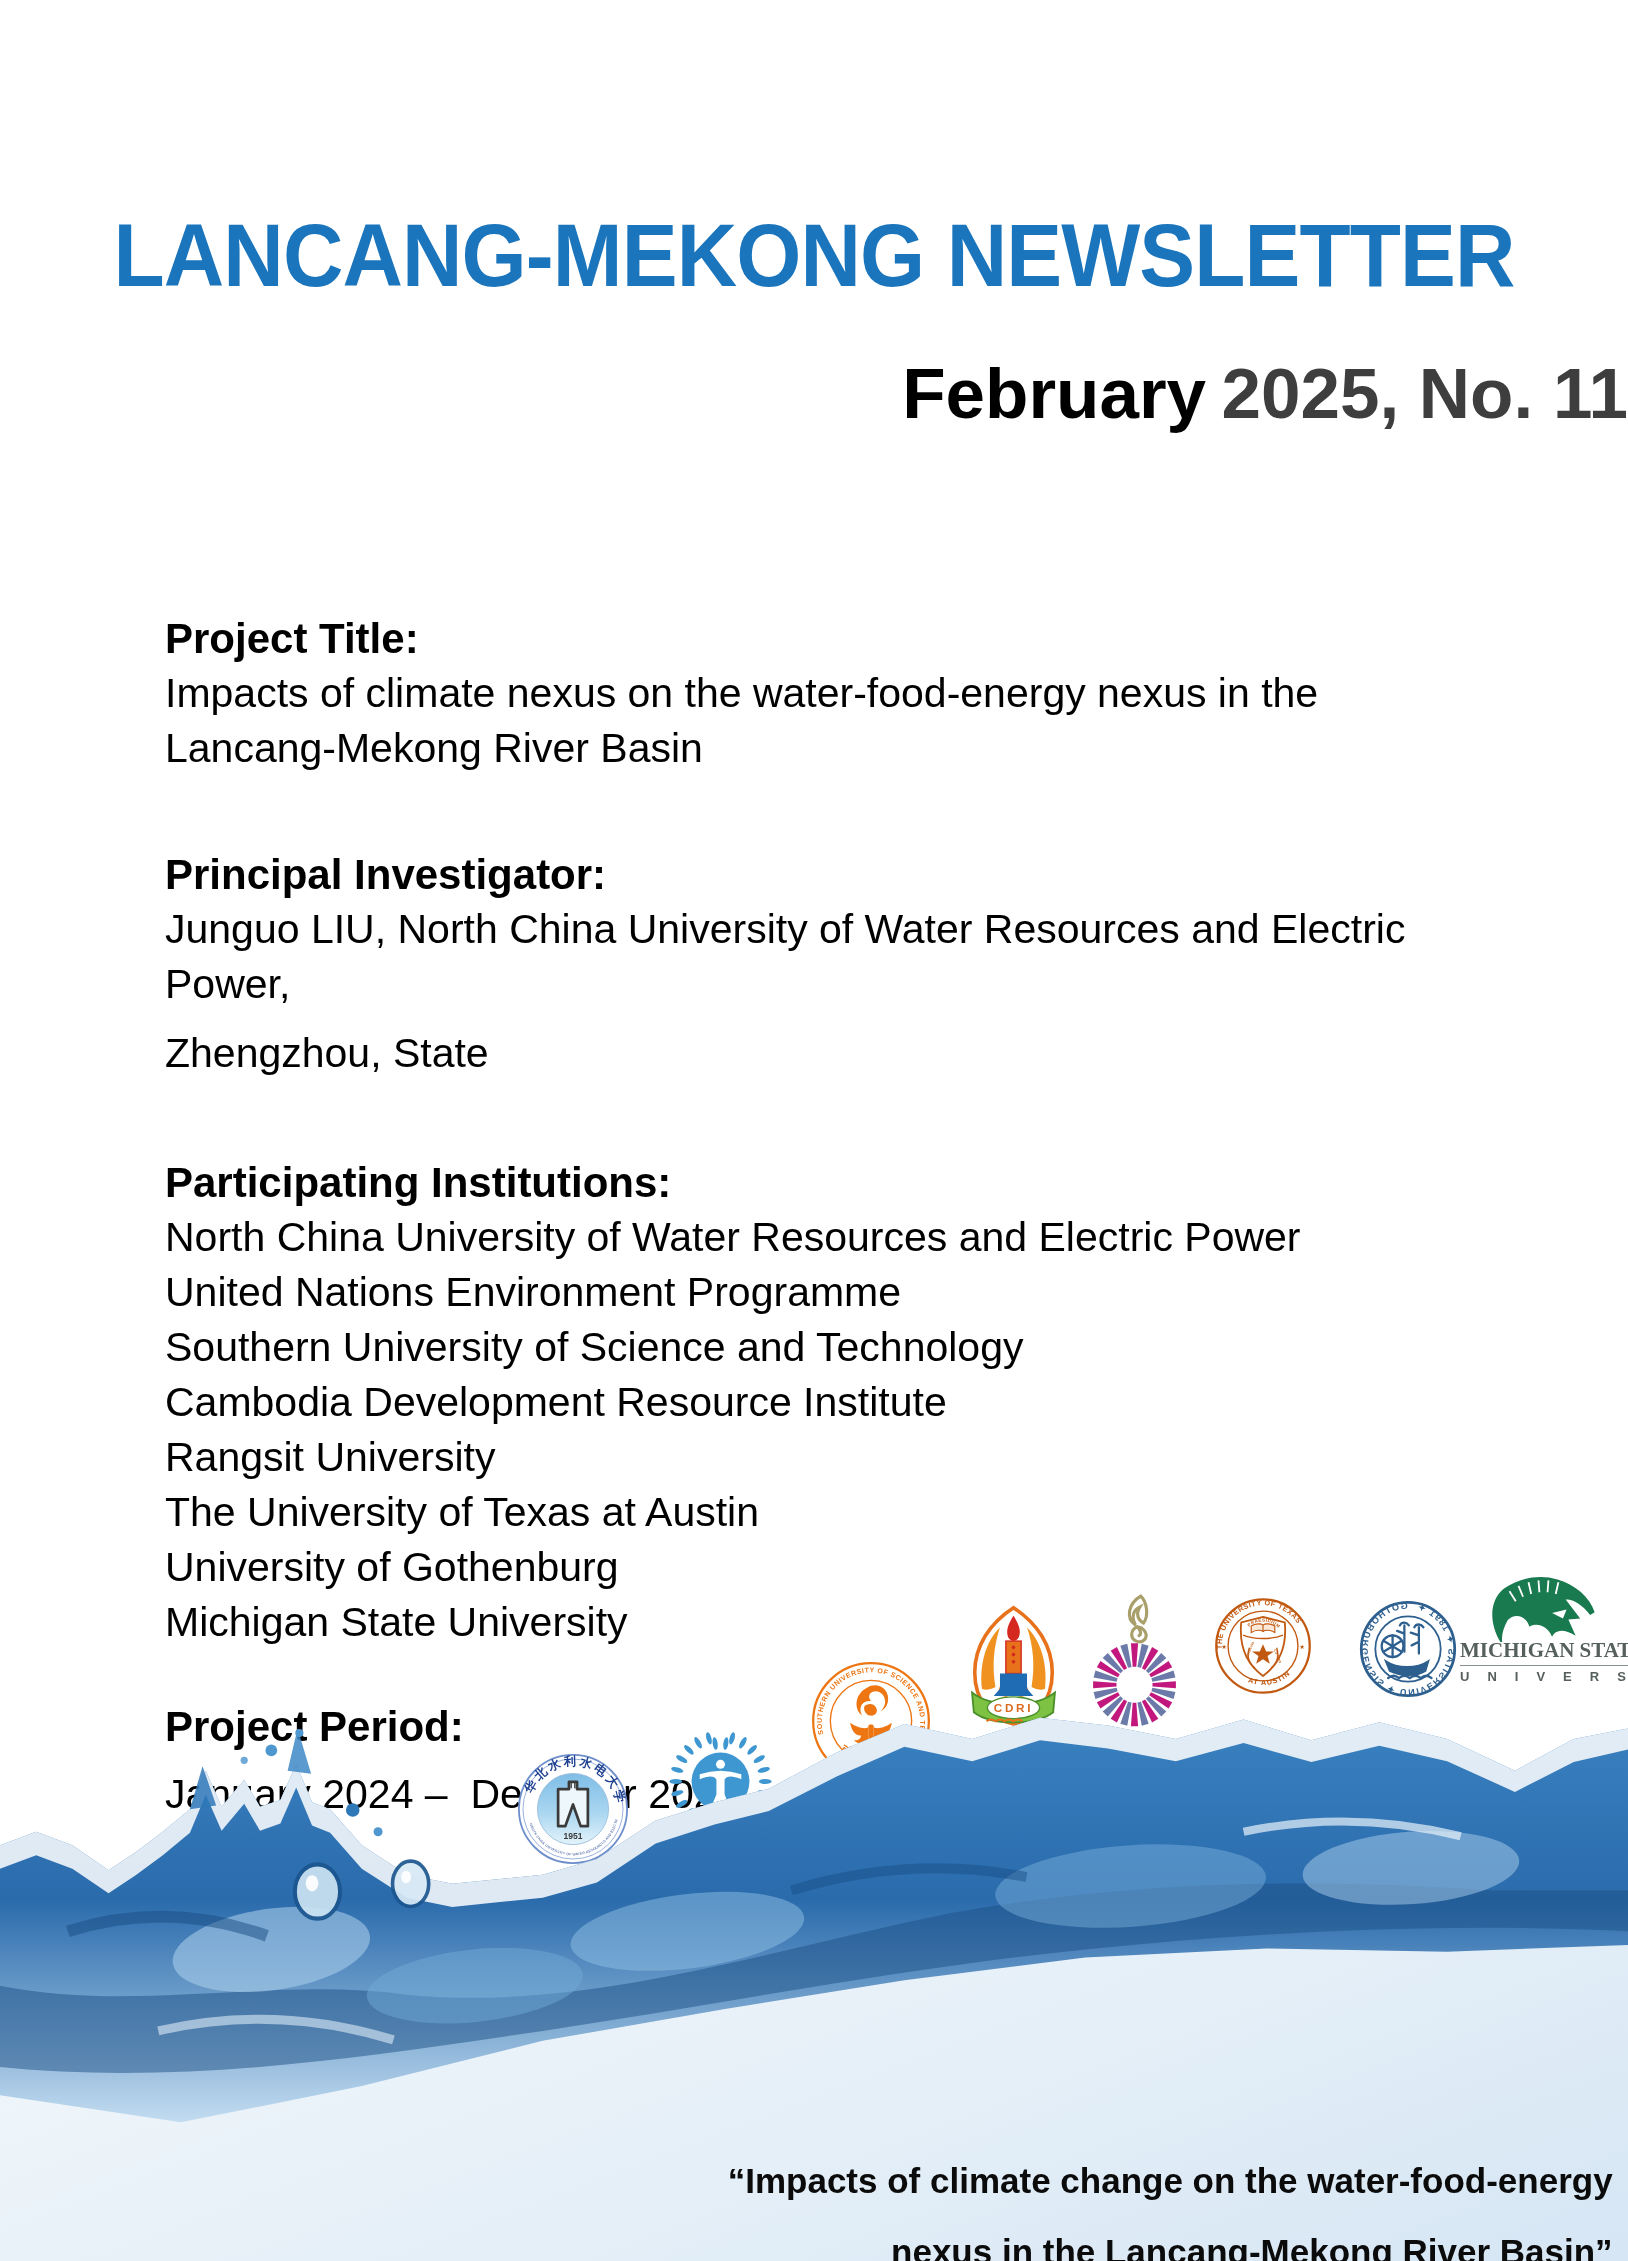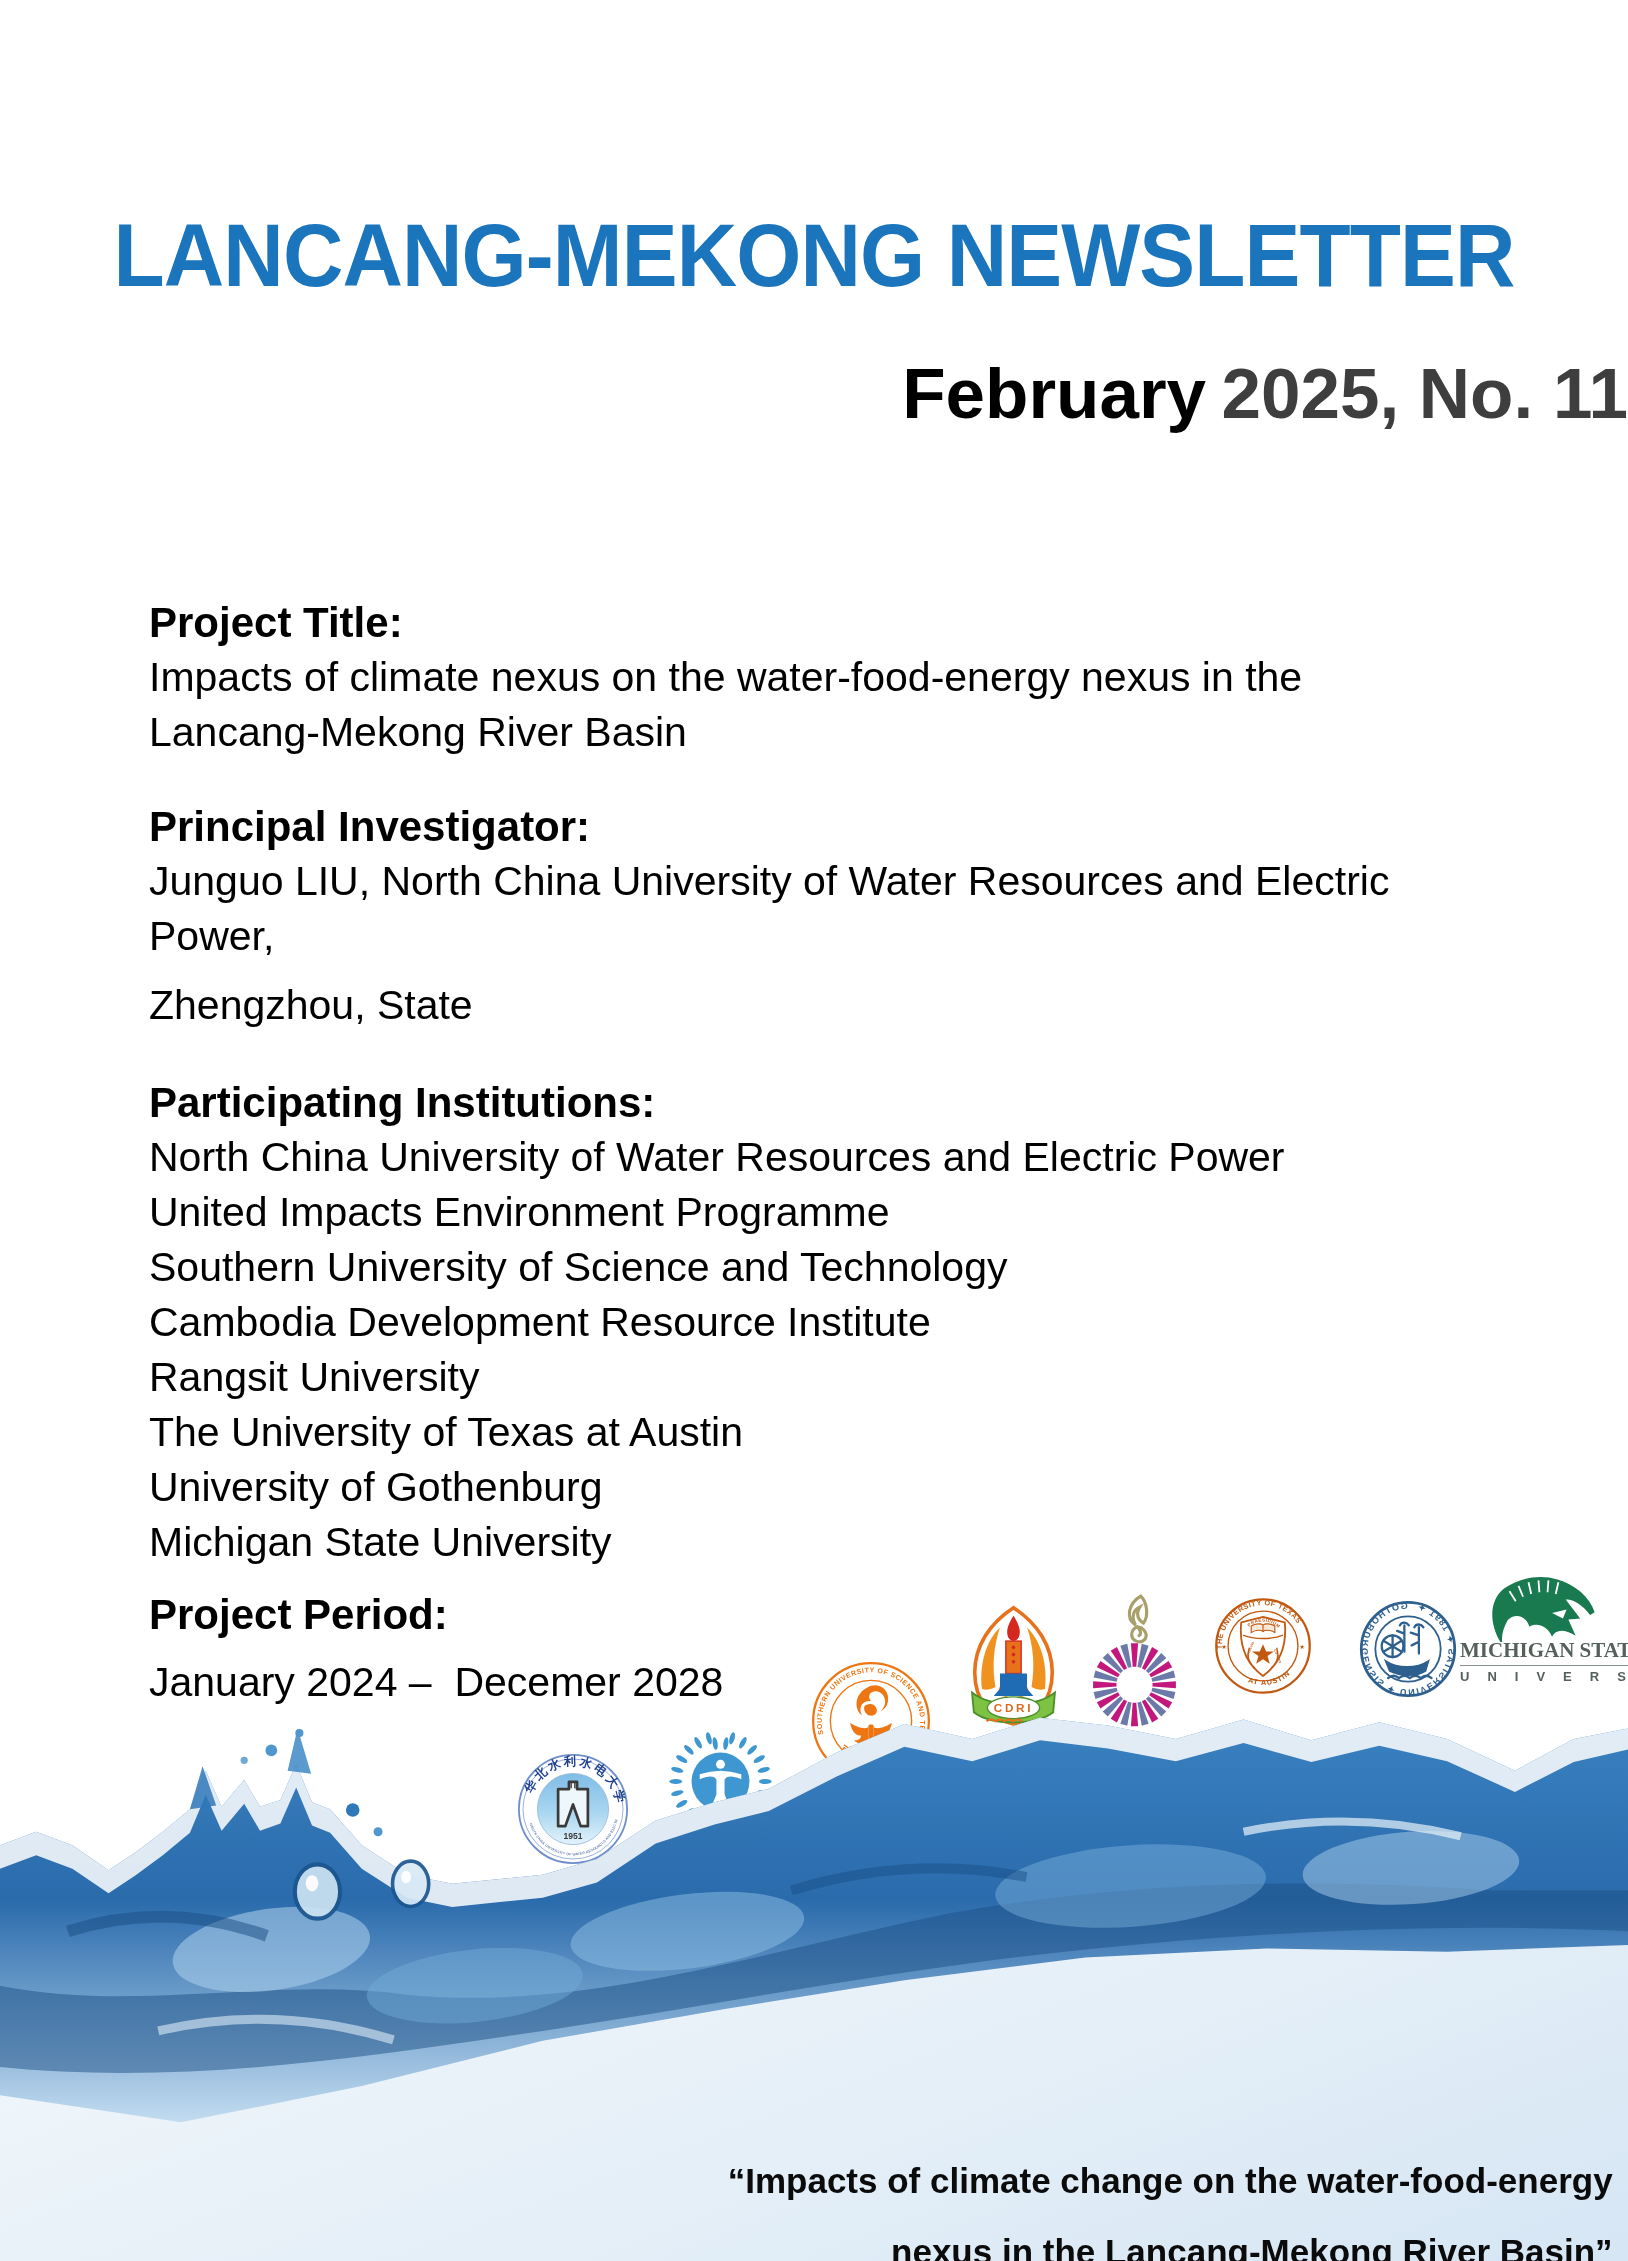--- a/index.html
+++ b/index.html
@@ -7,21 +7,21 @@
   .page{position:relative;width:1628px;height:2352px;background:#ffffff;overflow:hidden;}
 
   .title{position:absolute;left:0;right:0;top:204px;text-align:center;
          font-size:89px;font-weight:bold;color:#1B75BC;letter-spacing:-0.9px;
          transform:scaleX(0.94);white-space:nowrap;}
   .subtitle{position:absolute;left:0;right:0;top:353px;text-align:right;
             font-size:71px;font-weight:bold;color:#000;white-space:nowrap;}
   .subtitle .sub2{color:#3E3E3E;margin-left:15.4px;}
 
   .content{position:absolute;left:149px;top:596px;width:1348px;color:#000;}
-  .sec{margin:0;}
+  .sec{margin:16px;}
   .sec h2{font-size:42px;font-weight:bold;margin:0;line-height:54px;}
   .sec .ln{font-size:41px;font-weight:normal;margin:0;line-height:55px;white-space:pre-wrap;}
   .gap-a{height:40px;}
   .gap-b{height:43px;}
   .gap-c{height:13.6px;}
   .gap-d{height:18px;}
 
   .logo{position:absolute;}
   .logo svg{display:block;}
 
@@ -61,21 +61,21 @@
       <h2>Principal Investigator:</h2>
       <div class="ln">Junguo LIU, North China University of Water Resources and Electric Power,</div>
       <div class="gap-c"></div>
       <div class="ln">Zhengzhou, State</div>
     </div>
     <div class="gap-b"></div>
 
     <div class="sec">
       <h2>Participating Institutions:</h2>
       <div class="ln">North China University of Water Resources and Electric Power</div>
-      <div class="ln">United Impacts Environment Programme</div>
+      <div class="ln">United Nations Environment Programme</div>
       <div class="ln">Southern University of Science and Technology</div>
       <div class="ln">Cambodia Development Resource Institute</div>
       <div class="ln">Rangsit University</div>
       <div class="ln">The University of Texas at Austin</div>
       <div class="ln">University of Gothenburg</div>
       <div class="ln">Michigan State University</div>
     </div>
     <div class="gap-d"></div>
 
     <div class="sec">

